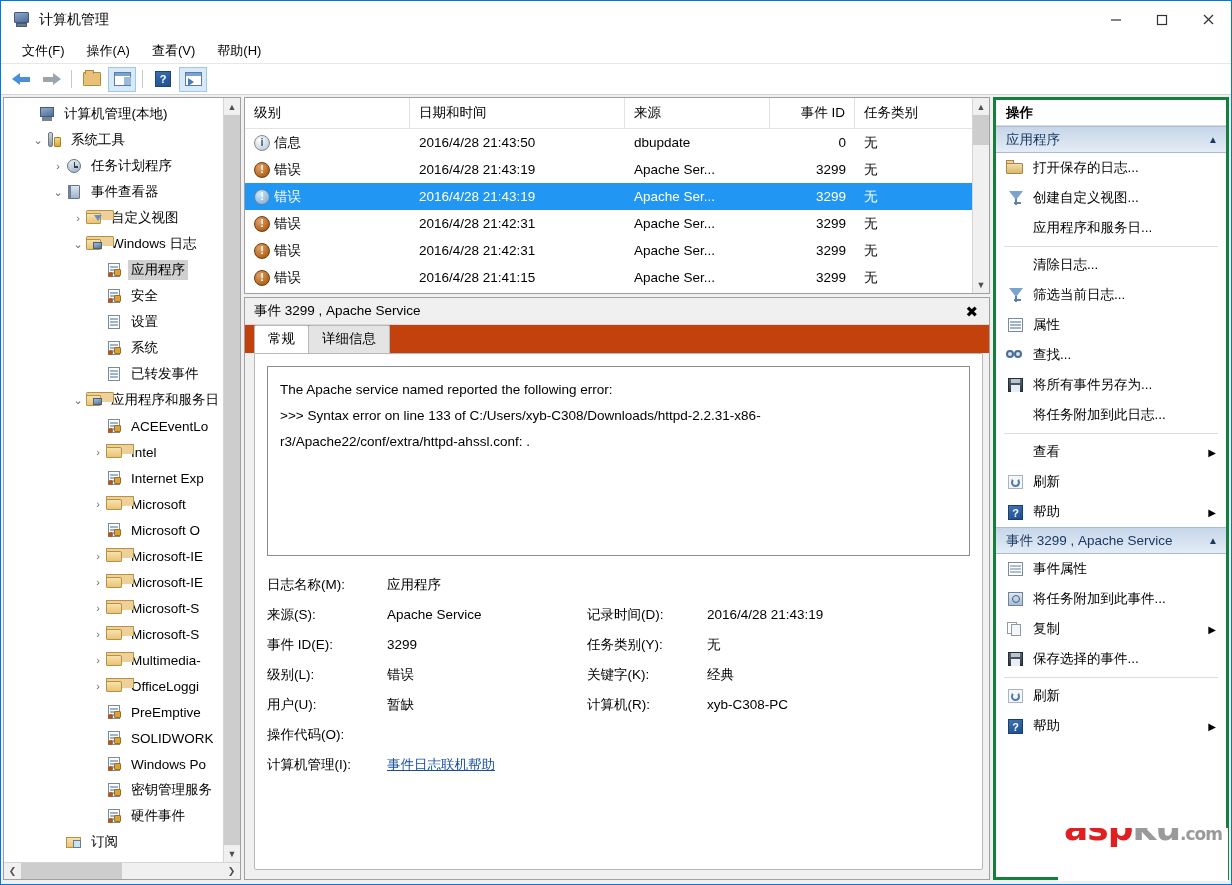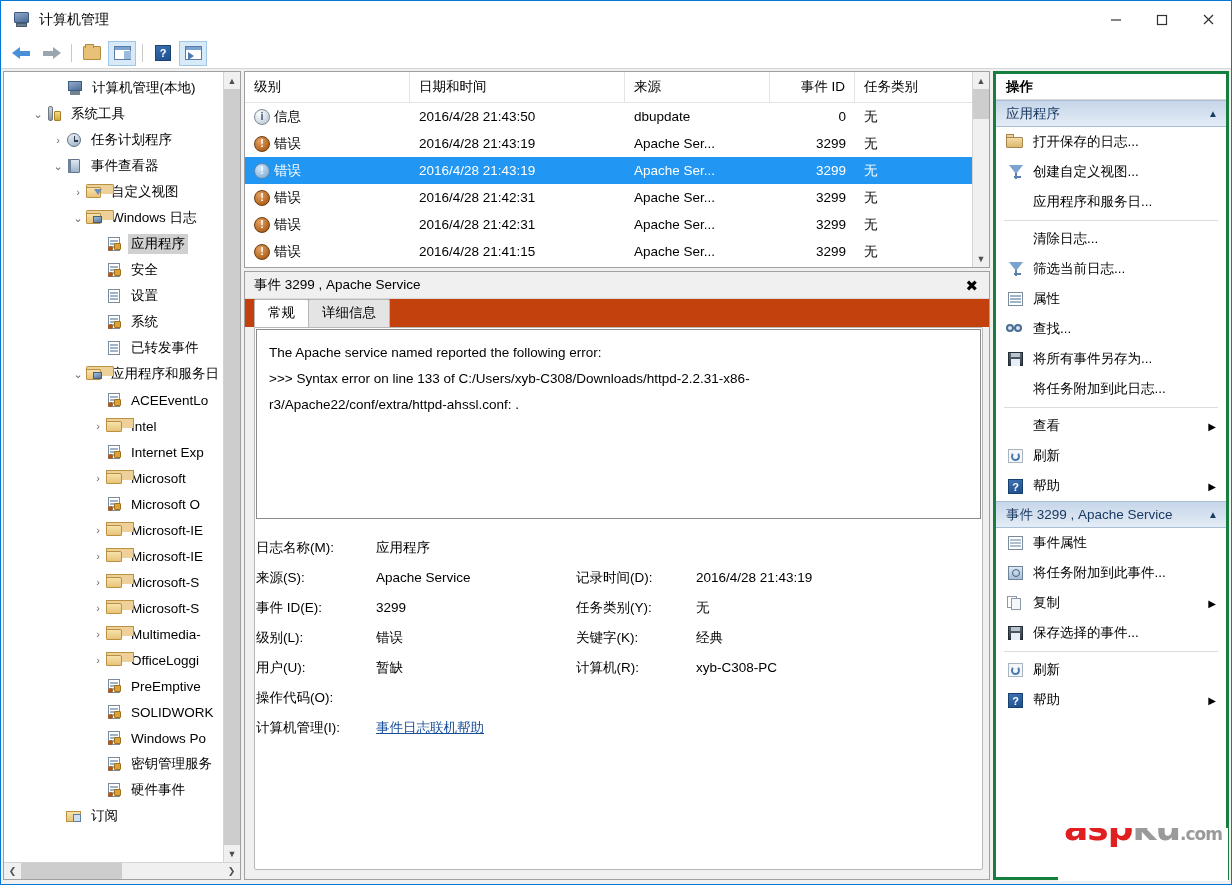--- a/index.html
+++ b/index.html
@@ -288,21 +288,21 @@
     padding-left:9px; background:#c2410c;
   }
   .tab {
     padding:4px 13px 5px 13px; font-size:13.5px;
     border:1px solid #b8b8b8; border-bottom:none;
     background:#e4e4e4; margin-right:-1px; border-radius:2px 2px 0 0;
   }
   .tab.active { background:#fff; border-color:#b8b8b8; position:relative; z-index:2; }
   .tab-content {
     flex:1 1 auto; background:#fff; border:1px solid #b8b8b8; margin:0 6px 9px 9px;
-    border-radius:0 2px 2px 2px; padding:1px; display:flex; flex-direction:column; min-height:0;
+    border-radius:0 2px 2px 2px; padding:12px; display:flex; flex-direction:column; min-height:0;
   }
   .msg-box {
     height:190px; flex:0 0 190px; border:1px solid #8c8c8c; background:#fff;
     padding:10px 12px; font-size:13.5px; line-height:26px; overflow:hidden;
   }
   .props {
     margin-top:14px; display:grid;
     grid-template-columns:120px 200px 120px 240px;
     row-gap:0px; font-size:13.5px;
   }
@@ -418,20 +418,26 @@
       </div>
       <div class="win-btn">
         <svg width="13" height="13" viewBox="0 0 13 13">
             <line x1="2" y1="2" x2="11" y2="11" stroke="#333" stroke-width="1.3"></line>
             <line x1="11" y1="2" x2="2" y2="11" stroke="#333" stroke-width="1.3"></line>
           </svg>
       </div>
     </div>
   </div>
 
+  <div class="menubar">
+    <div class="menu-item">文件(F)</div>
+    <div class="menu-item">操作(A)</div>
+    <div class="menu-item">查看(V)</div>
+    <div class="menu-item">帮助(H)</div>
+  </div>
 
   <div class="toolbar">
     <div class="tb-btn">
       <div class="arrow-ico arrow-back">
           <div class="head"></div>
           <div class="shaft"></div>
         </div>
     </div>
     <div class="tb-btn">
       <div class="arrow-ico arrow-fwd">
@@ -453,21 +459,21 @@
     <div class="tb-btn pressed">
       <div class="showpane-ico"></div>
     </div>
   </div>
 
   <div class="body-area">
 
     <div class="tree-pane">
       <div class="tree-scroll-wrap">
         <div class="tree-list" id="tree-list">
-            <div class="tnode" style="padding-left: 19px; margin-left: 28px;">
+            <div class="tnode" style="padding-left: 19px;">
               <span class="twist"></span>
               <div class="ico ico-computer">
                 <div class="m"></div>
                 <div class="b"></div>
               </div>
               <span class="tlabel">计算机管理(本地)</span>
             </div>
             <div class="tnode" style="padding-left: 26px;">
               <span class="twist">⌄</span>
               <div class="ico ico-tools">

